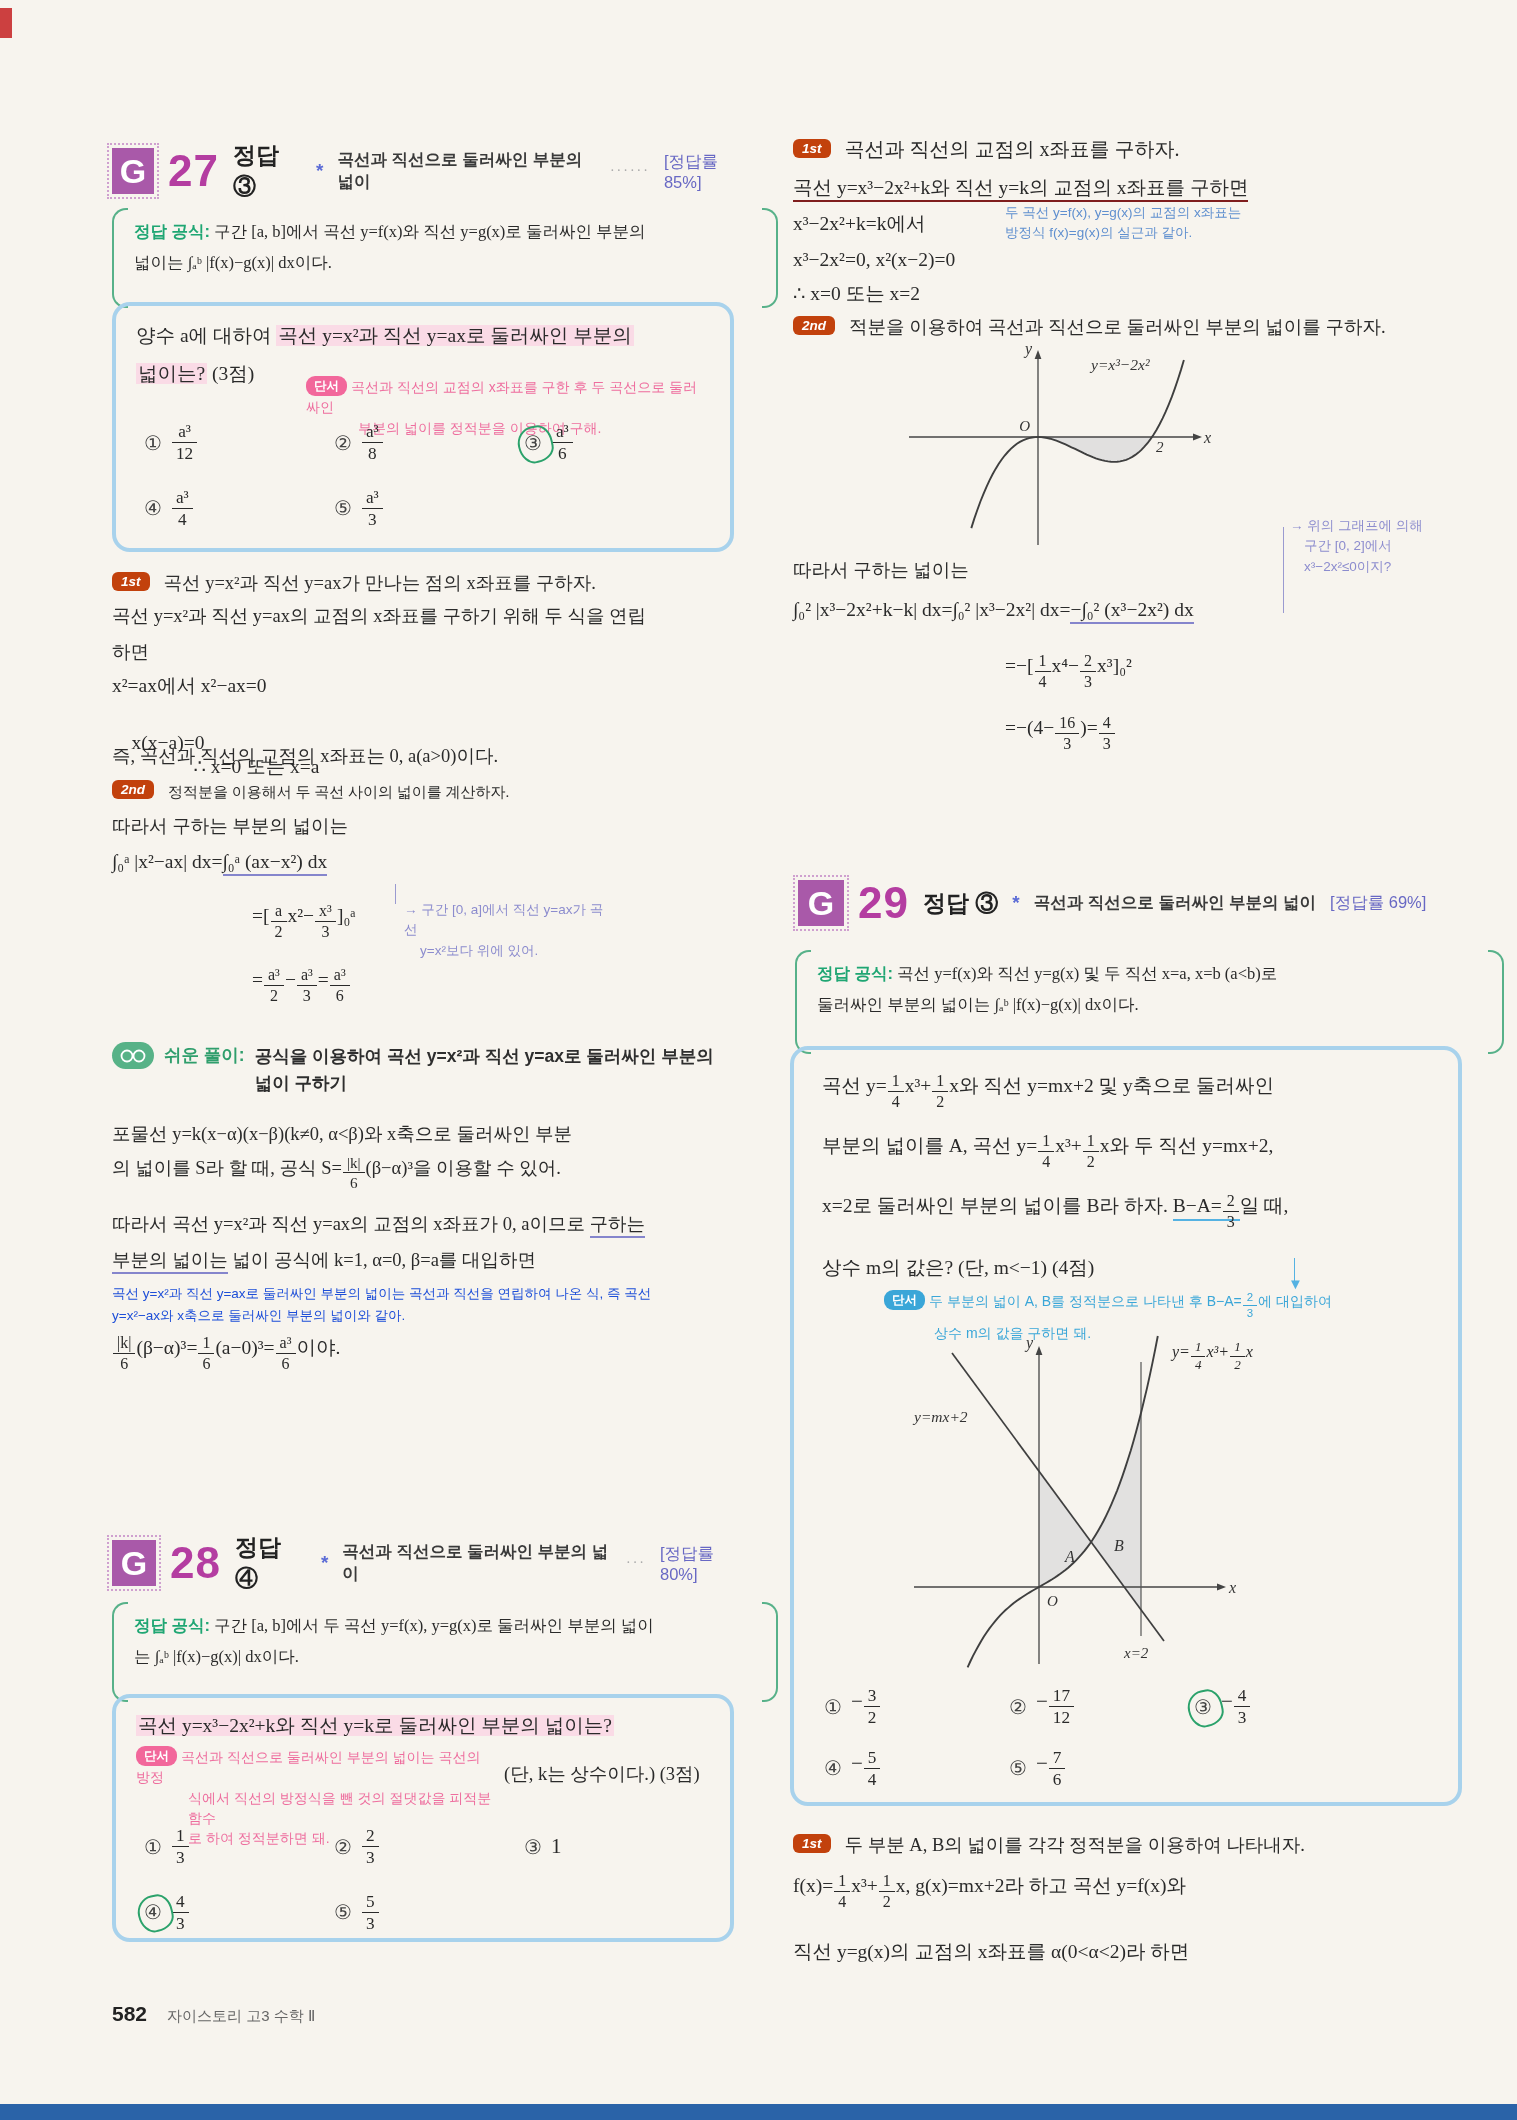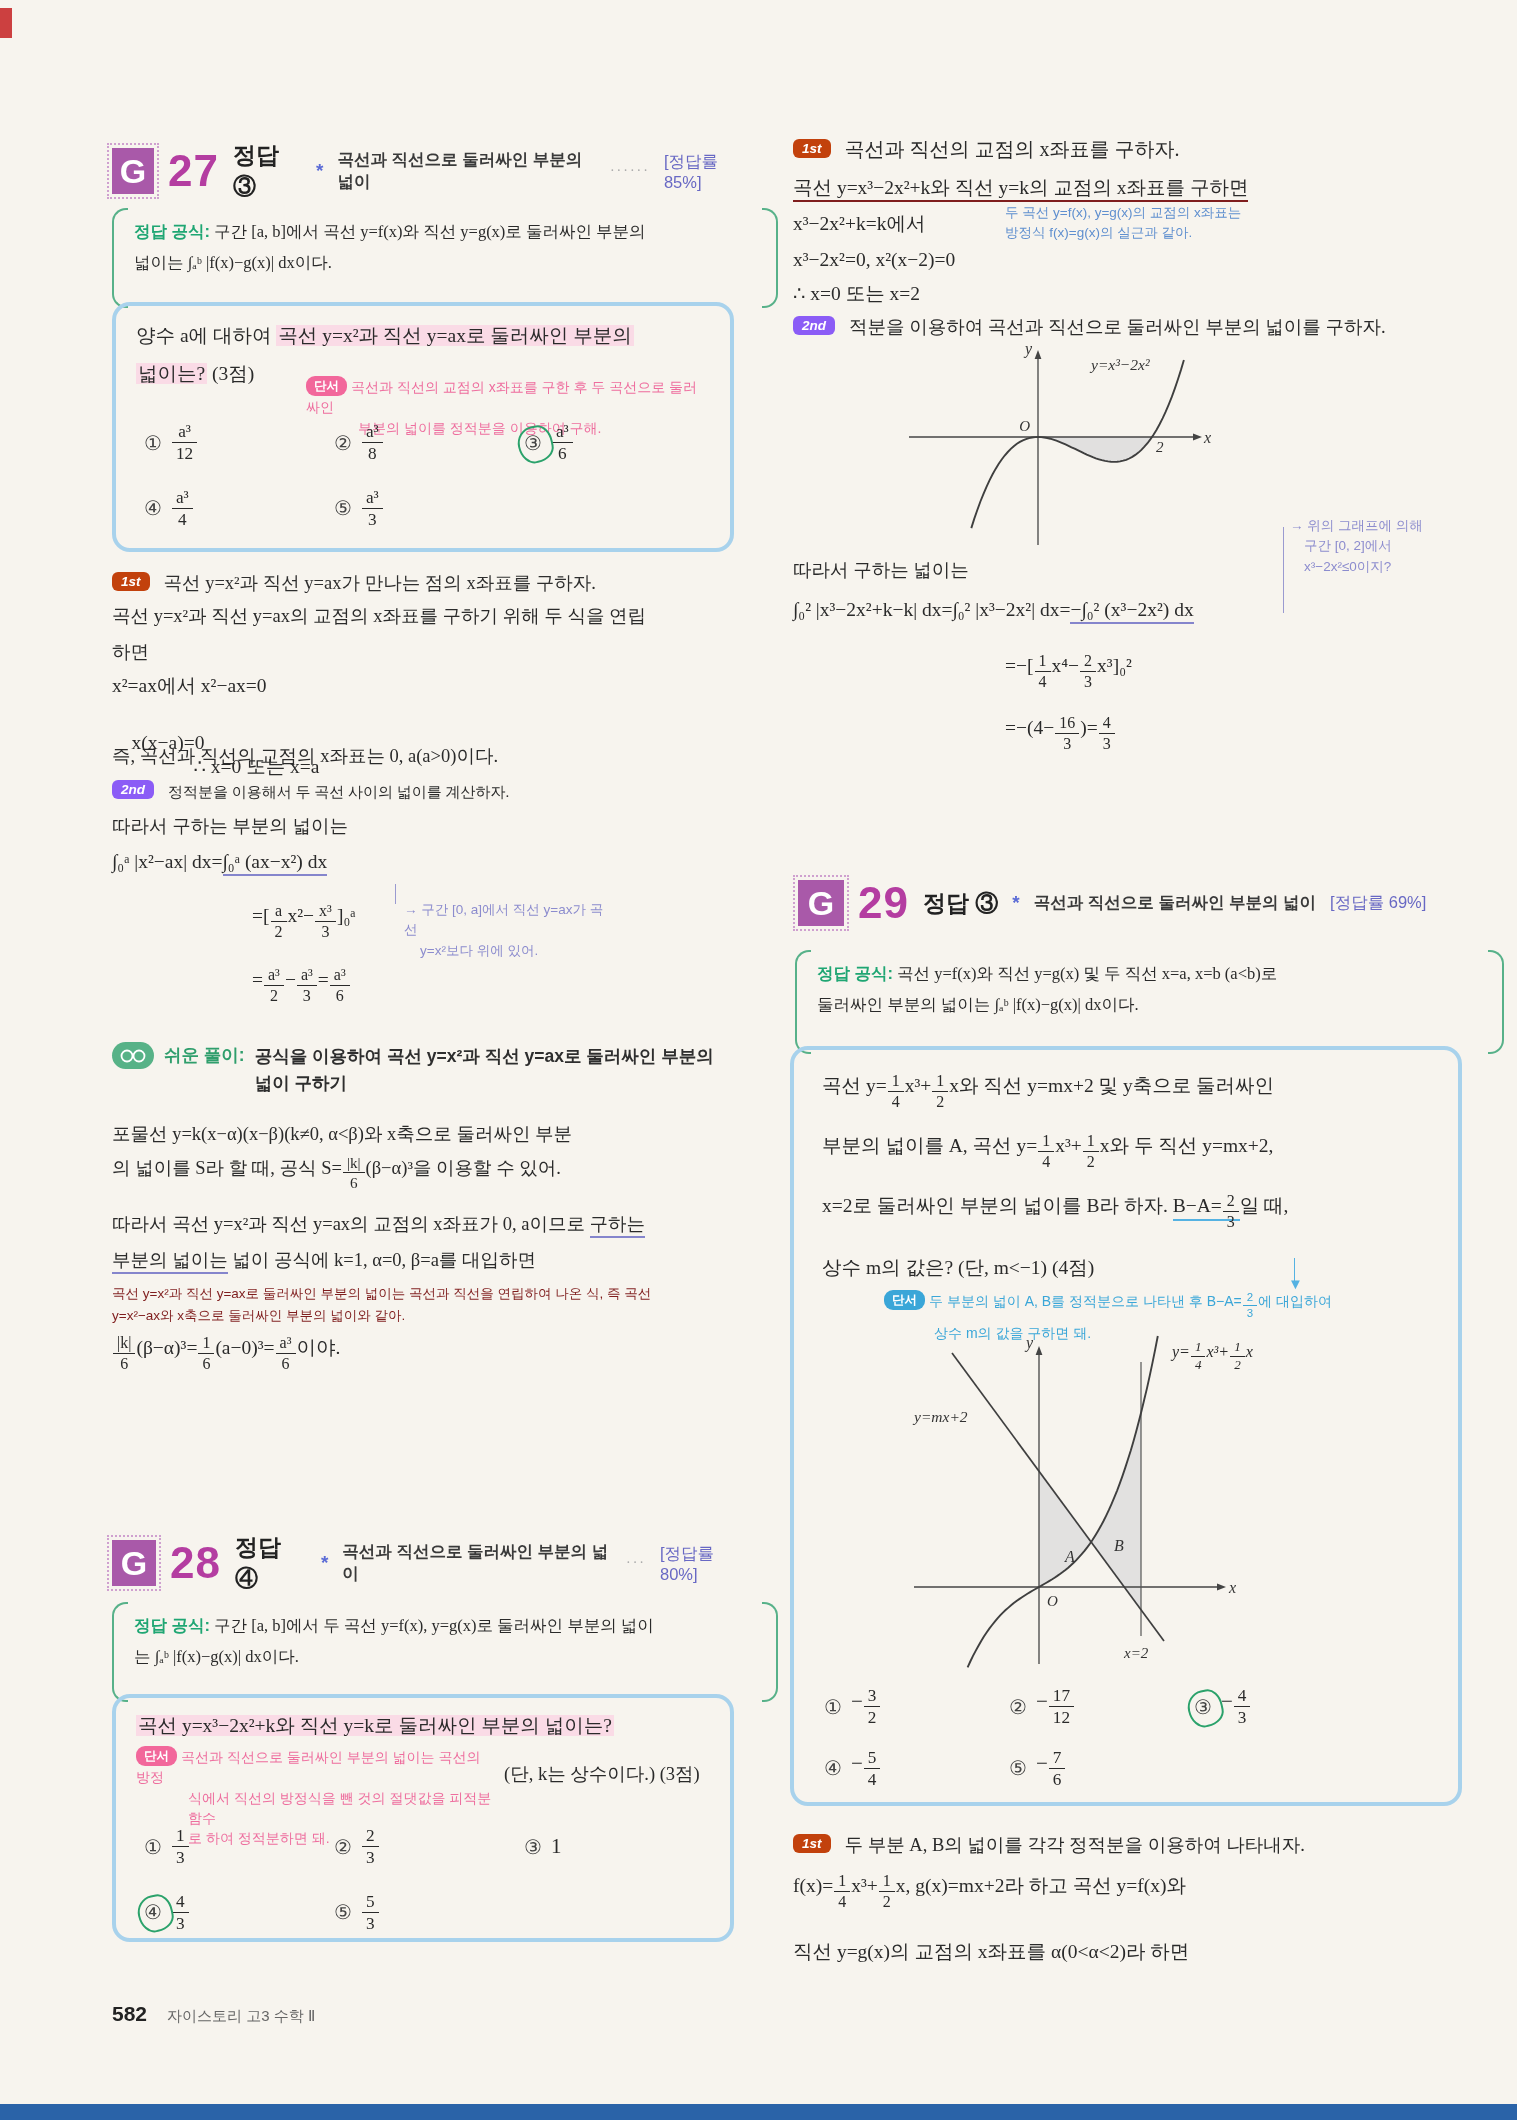--- a/index.html
+++ b/index.html
@@ -33,41 +33,41 @@
   .hl{background:#fadbe6;padding:0 2px;}
   .hintb{display:inline-block;background:#f2679b;color:#fff;font:bold 12.5px/18px "Liberation Sans",sans-serif;
          padding:1px 8px;border-radius:9px;vertical-align:2px;}
   .hintb.cyan{background:#3aa6d8;}
   .hintt{font:14px/1.45 "Liberation Sans",sans-serif;color:#ee6d9e;}
   .hintt.cyan{color:#3aa6d8;}
   
   .stepb{display:inline-block;padding:2px 9px;border-radius:6px;color:#fff;
          font:bold italic 13.5px "Liberation Sans",sans-serif;margin-right:10px;vertical-align:3px;}
   .stepb.first{background:#c2410c;}
-  .stepb.second{background:#8b5cf6;}
+  .stepb.second{background:#c2410c;}
   .stept{font:bold 17.5px "Liberation Sans",sans-serif;color:#2e2e2e;}
   
   .optgrid{display:grid;grid-template-columns:190px 190px 190px;row-gap:24px;}
   .opt{display:flex;align-items:center;gap:9px;font-size:21px;}
   .optno{font-size:20px;color:#444;}
   .circ{position:relative;display:inline-block;}
   .circ::after{content:'';position:absolute;left:-6px;top:-5px;width:31px;height:33px;
     border:2.5px solid #2ba26b;border-radius:55% 45% 62% 50%/55% 58% 45% 62%;transform:rotate(-12deg);}
   
   .frac{display:inline-block;text-align:center;vertical-align:-0.75em;margin:0 1px;}
   .fn{display:block;padding:0 4px 1px;border-bottom:1.3px solid currentColor;font-size:0.82em;line-height:1.12;}
   .fd{display:block;padding:1px 4px 0;font-size:0.82em;line-height:1.12;}
   
   .ul-p{border-bottom:2px solid #8585cc;padding-bottom:2px;}
   .ul-b{border-bottom:2px solid #7f1d1d;padding-bottom:2px;}
   .ul-c{border-bottom:2px solid #55b2e2;padding-bottom:3px;}
   
   .note-p{font:13.5px/1.5 "Liberation Sans",sans-serif;color:#8c8cce;}
   .note-b{font:13.5px/1.5 "Liberation Sans",sans-serif;color:#5f8fcf;}
-  .note-v{font:13.5px/1.5 "Liberation Sans",sans-serif;color:#7f1d1d;}
+  .note-v{font:13.5px/1.5 "Liberation Sans",sans-serif;color:#1d4ed8;}
   
   .easyrow{display:flex;gap:10px;align-items:flex-start;}
   .easyicon{flex:none;width:42px;height:27px;background:#57b287;border-radius:14px;
             display:flex;align-items:center;justify-content:center;margin-top:2px;}
   .easylabel{font:bold 17.5px "Liberation Sans",sans-serif;color:#2f9e6c;white-space:nowrap;margin-top:3px;}
   .easyt{font:bold 17.5px/1.55 "Liberation Sans",sans-serif;color:#2e2e2e;margin-top:3px;}
   .footer-num{font:bold 21px "Liberation Sans",sans-serif;color:#222;}
   .footer-label{font:15px "Liberation Sans",sans-serif;color:#666;margin-left:16px;}
   .gtext{font-style:italic;font-size:16px;fill:#333;font-family:"Liberation Serif",serif;}
   .gtext2{font-size:15px;fill:#333;font-family:"Liberation Serif",serif;font-style:italic;}

